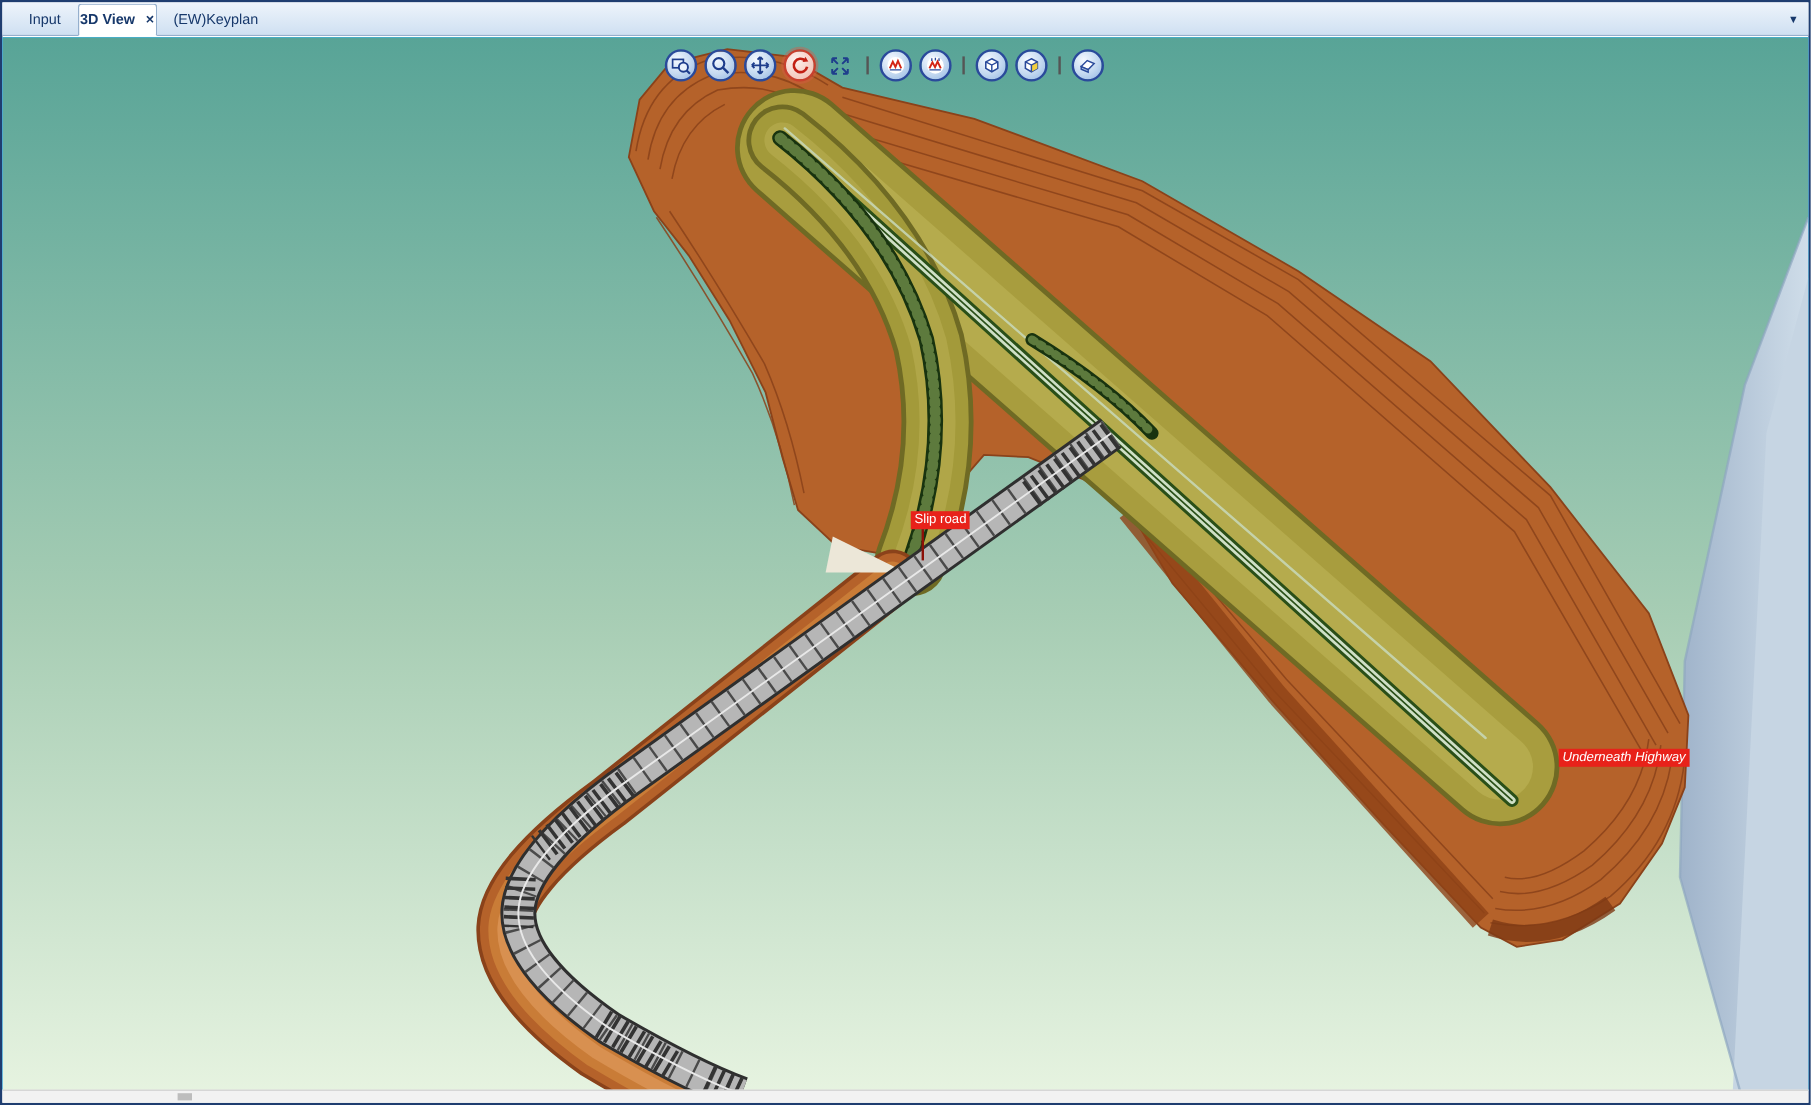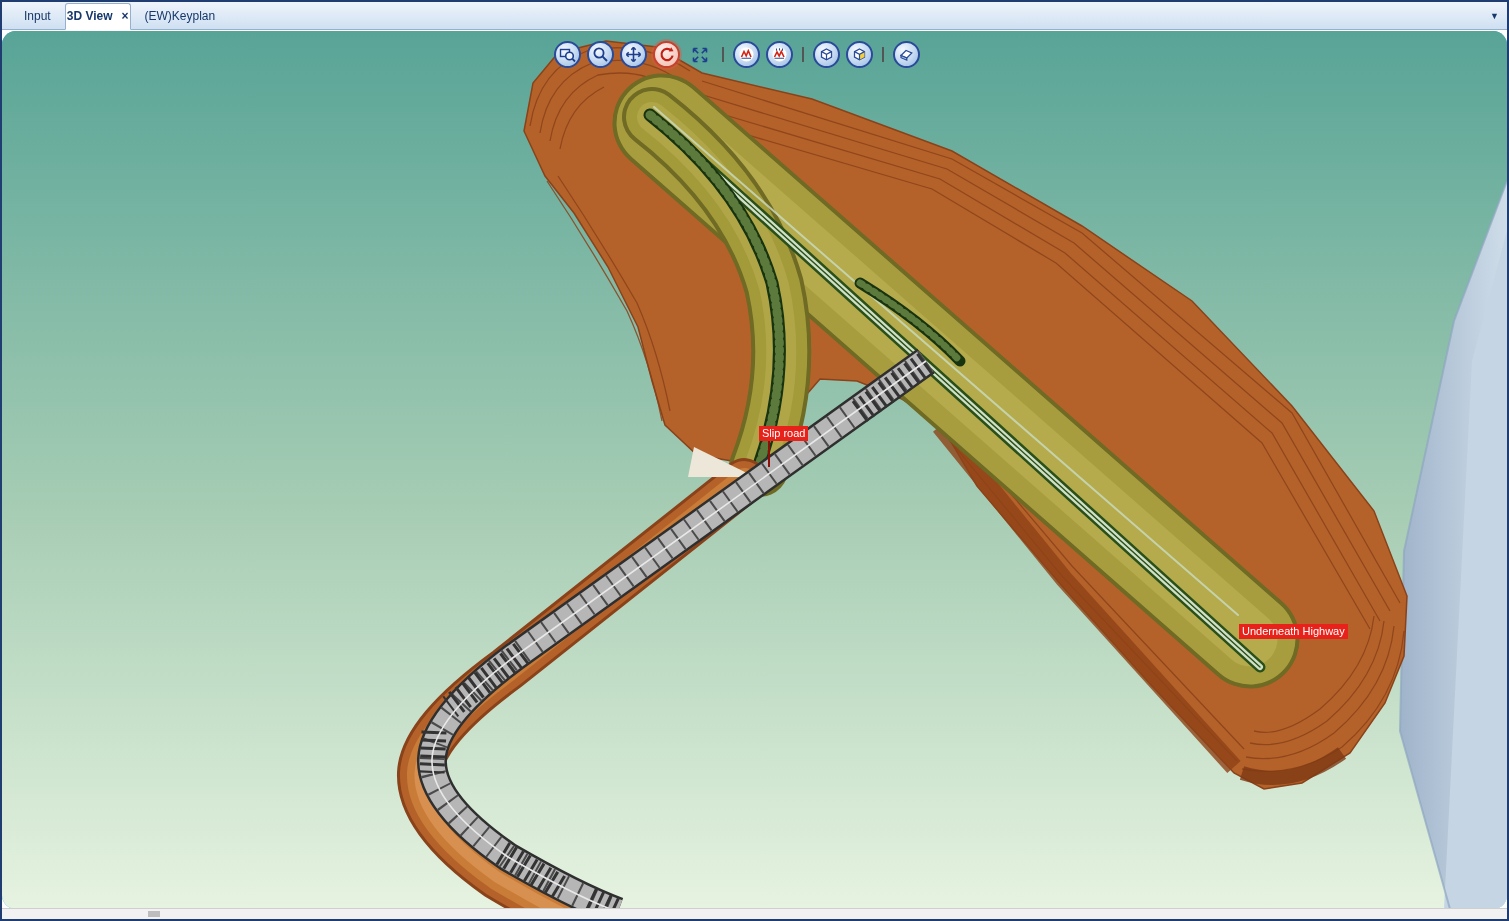--- a/index.html
+++ b/index.html
@@ -14,40 +14,40 @@
     display:flex;align-items:flex-end;padding-left:8px;box-sizing:border-box;
     font-size:12px;color:var(--tab-text,#17386b);}
   .tab{padding:5px 14px 6px;cursor:default;white-space:nowrap;}
   .tab.active{background:#fff;border:1px solid #95afcd;border-bottom:1px solid #fff;
     border-radius:3px 3px 0 0;font-weight:bold;display:flex;gap:9px;align-items:center;
     margin-bottom:-1px;padding:5px 1px 6px;}
   .tab .close{font-weight:bold;cursor:pointer;}
   .overflow{margin-left:auto;margin-right:8px;align-self:center;font-size:9px;cursor:pointer;}
 
   
-  .viewport{position:absolute;left:0;top:29px;right:0;bottom:10px;overflow:hidden;background:#0ea5e9;border-radius:14px;}
+  .viewport{position:absolute;left:0;top:29px;right:0;bottom:10px;overflow:hidden;background:#0ea5e9;}
   svg.scene{position:absolute;left:0;top:0;width:100%;height:100%;display:block;}
 
   
   .toolbar{position:absolute;left:552px;top:10px;display:flex;align-items:center;gap:6px;}
   .tbtn{width:27px;height:27px;border-radius:50%;border:2px solid var(--toolbar-ring,#2a4a9b);
     background:radial-gradient(circle at 35% 30%,#f4f9ff 0%,#c3d8f0 55%,#92b6e2 100%);
     display:flex;align-items:center;justify-content:center;box-sizing:border-box;padding:0;cursor:pointer;}
   .tbtn.flat{border:none;background:transparent;border-radius:0;}
   .tbtn.active{border-color:#c8402e;
     background:radial-gradient(circle at 35% 30%,#fdf0ec 0%,#f3c4b8 80%);
     box-shadow:0 0 0 2px rgba(220,90,70,.4);}
   .sep{width:2px;height:15px;background:#555;margin:0 3px;}
 
   
   .scene-label{position:absolute;background:var(--label-red,#e8221a);color:#fff;
     font-size:11px;line-height:13px;padding:1px 3px;white-space:nowrap;}
   #label-slip{left:757px;top:395px;}
   #label-slip::after{content:"";position:absolute;left:9px;top:100%;width:2px;height:26px;background:#8c1008;}
-  #label-underneath{left:1237px;top:593px;}
+  #label-underneath{left:1297px;top:593px;font-style:italic;}
 
   
   .bottomstrip{position:absolute;left:0;right:0;bottom:0;height:10px;background:#f2f2f2;border-top:1px solid #cfcfcf;}
   .bottomstrip .thumb{position:absolute;left:146px;top:2px;width:12px;height:6px;background:#bdbdbd;}
 
   .icon{display:block;}
 </style>
 </head>
 <body>
 

